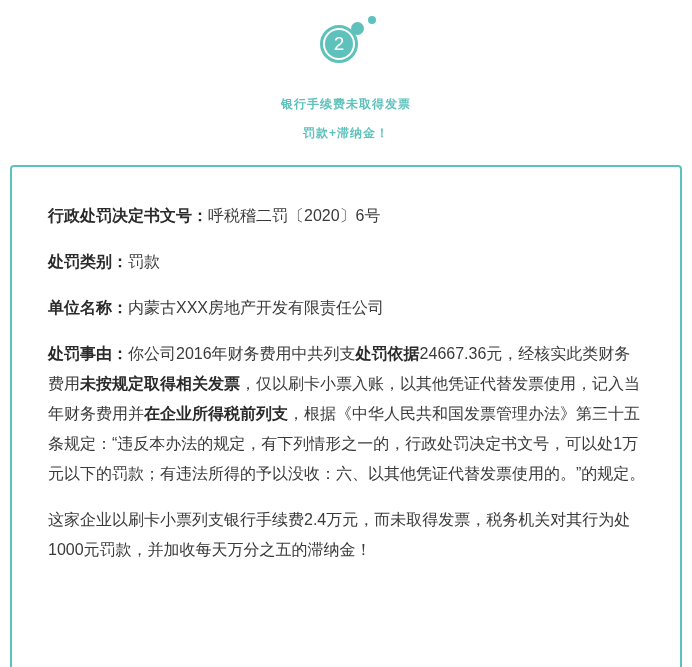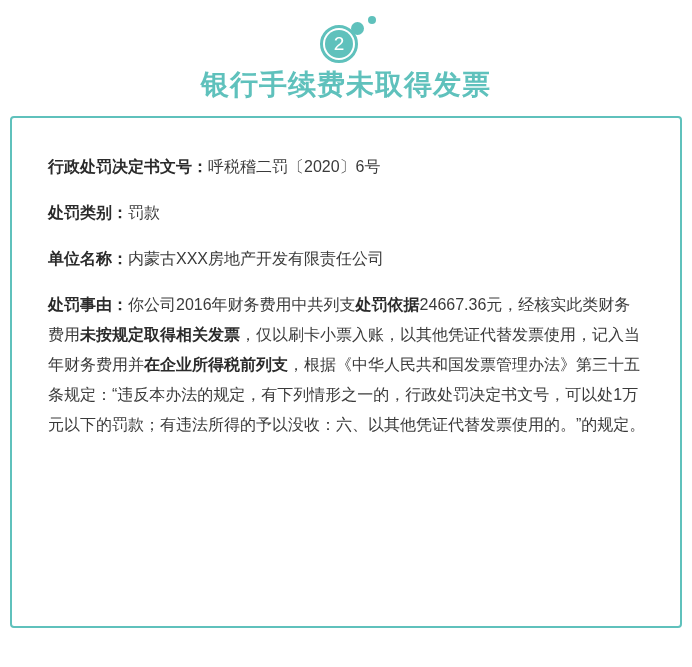--- a/index.html
+++ b/index.html
@@ -49,23 +49,23 @@
     text-align: center;
   }
   .dot {
     position: absolute;
     border-radius: 50%;
     background: var(--teal);
   }
   .dot-md { width: 13px; height: 13px; right: 14px; top: 6px; }
   .dot-sm { width: 8px;  height: 8px;  right: 2px;  top: 0px; }
   .title {
-    margin: 0 0 0 0;
+    margin: 20px 0 0 0;
     color: var(--teal);
-    font-size: 28px;
+    font-size: 12px;
     font-weight: bold;
     line-height: 29px;
     letter-spacing: 1px;
   }
   
   .card {
     box-sizing: border-box;
     margin: 17px 10px 0 10px;
     width: 672px;
     height: 512px;
@@ -90,20 +90,21 @@
   <div class="header">
     <div class="badge-wrap">
       <div class="badge-ring">
         <div class="badge-inner">2</div>
       </div>
       <span class="dot dot-md"></span>
       <span class="dot dot-sm"></span>
     </div>
     <h1 class="title">
       <span>银行手续费未取得发票</span><br>
+      <span>罚款+滞纳金！</span>
     </h1>
   </div>
 
   <section class="card">
 
     <p class="first">
       <strong>行政处罚决定书文号：</strong><span>呼税稽二罚〔2020〕6号</span>
     </p>
 
     <p>
@@ -113,16 +114,17 @@
     <p>
       <strong>单位名称：</strong><span>内蒙古XXX房地产开发有限责任公司</span>
     </p>
 
     <p>
       <strong>处罚事由：</strong><span><span>你公司2016年财务费用中共列支</span><strong>处罚依据</strong><span>24667.36元，经核实此类财务费用</span><strong>未按规定取得相关发票</strong><span>，仅以刷卡小票入账，以其他凭证代替发票使用，记入当年财务费用并</span><strong>在企业所得税前列支</strong><span>，根据《中华人民共和国发票管理办法》第三十五条规定：“违反本办法的规定，有下列情形之一的，行政处罚决定书文号，可以处1万元以下的罚款；有违法所得的予以没收：六、以其他凭证代替发票使用的。”的规定。</span></span>
     </p>
 
 
 
+    <p>这家企业以刷卡小票列支银行手续费2.4万元，而未取得发票，税务机关对其行为处1000元罚款，并加收每天万分之五的滞纳金！</p>
 
   </section>
 
 </div>
 
 </body></html>

